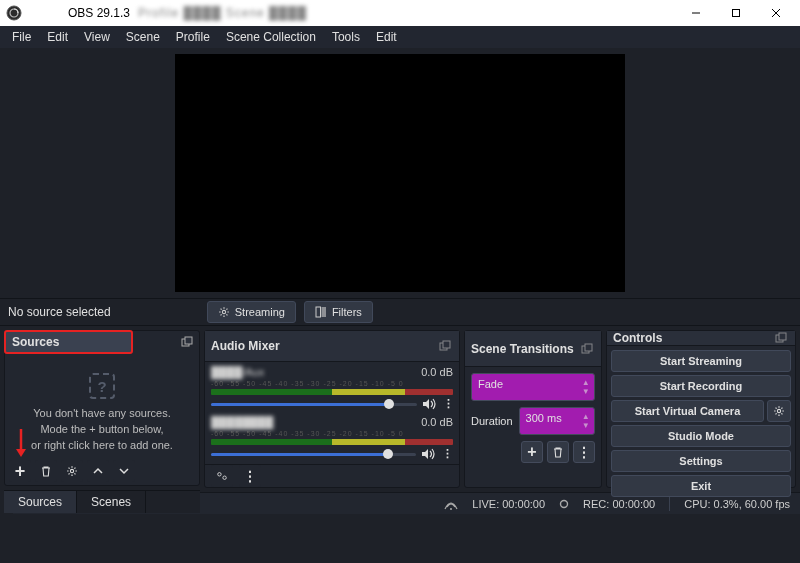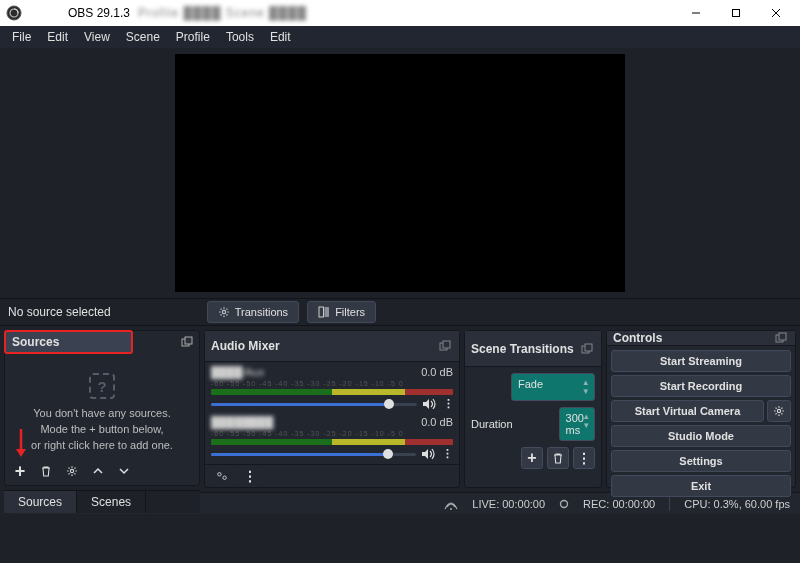--- a/index.html
+++ b/index.html
@@ -59,21 +59,21 @@
 .slider-row { display: flex; align-items: center; gap: 6px; }
 .slider { flex: 1; height: 12px; position: relative; }
 .slider-track { position: absolute; top: 5px; left: 0; right: 0; height: 3px; background: #3a4150; border-radius: 2px; }
 .slider-fill { position: absolute; top: 5px; left: 0; width: 85%; height: 3px; background: #3c6fd6; border-radius: 2px; }
 .slider-thumb { position: absolute; top: 1px; left: 84%; width: 10px; height: 10px; background: #e0e0e0; border-radius: 50%; }
 .mixer-toolbar { height: 26px; border-top: 1px solid #14171d; display: flex; align-items: center; gap: 6px; padding: 0 6px; }
 
 
 .trans-panel { width: 138px; }
 .trans-body { flex: 1; padding: 6px; font-size: 11px; display: flex; flex-direction: column; gap: 6px; }
-.select { background: #0f766e; border: 1px solid #444b5c; border-radius: 3px; padding: 4px 6px; display: flex; margin-left: 40px; }
+.select { background: #a21caf; border: 1px solid #444b5c; border-radius: 3px; padding: 4px 6px; display: flex; }
 .select .chev { margin-left: auto; opacity: .6; font-size: 9px; line-height: 1; display: flex; flex-direction: column; }
 .field-row { display: flex; align-items: center; gap: 6px; }
 .field-row .select { flex: 1; }
 .trans-toolbar { display: flex; justify-content: flex-end; gap: 4px; }
 
 
 .ctrl-panel { flex: 1; }
 .ctrl-body { flex: 1; padding: 4px; display: flex; flex-direction: column; gap: 3px; font-weight: bold; }
 .ctrl-btn { background: #323844; border: 1px solid #41495a; border-radius: 3px; padding: 4px 0; font-size: 11px; color: #e0e0e0; text-align: center; cursor: default; }
 .ctrl-vc-row { display: flex; gap: 3px; }
@@ -118,20 +118,21 @@
       </svg>
     </div>
 </div>
 
 <div class="menubar">
   <span>File</span>
   <span>Edit</span>
   <span>View</span>
   <span>Scene</span>
   <span>Profile</span>
+  <span>Scene Collection</span>
   <span>Tools</span>
   <span>Edit</span>
 </div>
 
 <div class="preview-area">
   <div class="canvas"></div>
 </div>
 
 <div class="infobar">
   <span class="txt">No source selected</span>
@@ -143,21 +144,21 @@
           <line x1="8" y1="1.5" x2="8" y2="3.5"></line>
           <line x1="8" y1="12.5" x2="8" y2="14.5"></line>
           <line x1="1.5" y1="8" x2="3.5" y2="8"></line>
           <line x1="12.5" y1="8" x2="14.5" y2="8"></line>
           <line x1="3.4" y1="3.4" x2="4.8" y2="4.8"></line>
           <line x1="11.2" y1="11.2" x2="12.6" y2="12.6"></line>
           <line x1="12.6" y1="3.4" x2="11.2" y2="4.8"></line>
           <line x1="4.8" y1="11.2" x2="3.4" y2="12.6"></line>
         </g>
       </svg>
-    <span>Transitions</span>
+    <span>Streaming</span>
   </button>
   <button class="btn">
     <svg width="12" height="12" viewBox="0 0 12 12">
         <rect x="1" y="1" width="4.5" height="10" fill="none" stroke="#ccc"></rect>
         <rect x="6.5" y="1" width="4.5" height="10" fill="#ccc" opacity="0.6"></rect>
       </svg>
     <span>Filters</span>
   </button>
 </div>
 

